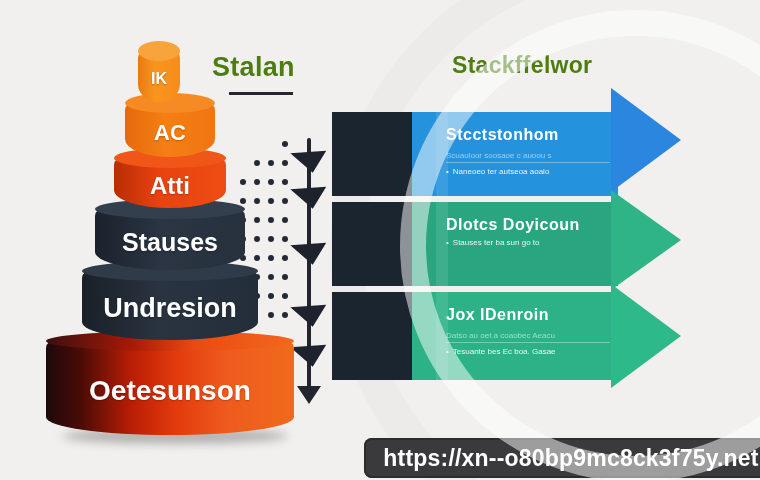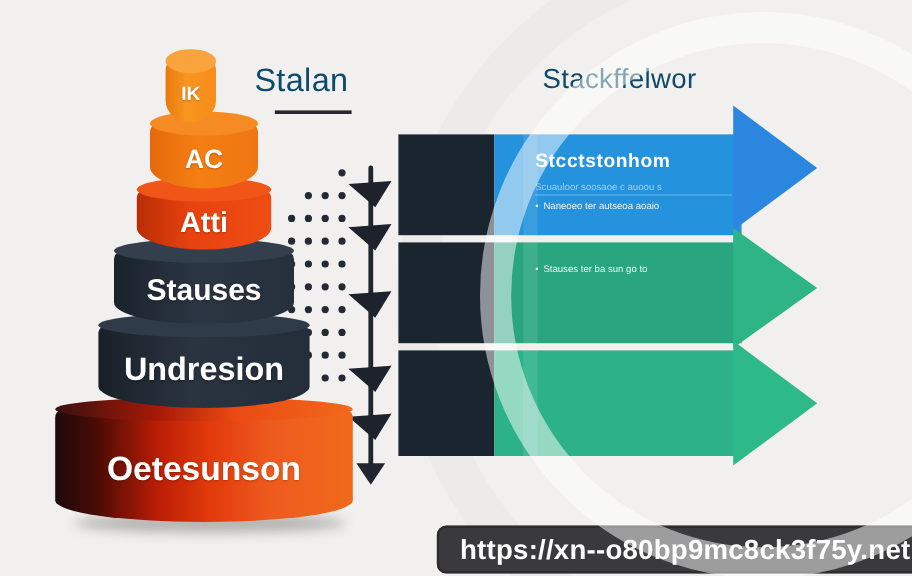--- a/index.html
+++ b/index.html
@@ -9,21 +9,21 @@
     background:#f1f0ee;
   }
   #stage::before{
     content:"";position:absolute;left:330px;top:-60px;width:560px;height:560px;
     border-radius:50%;border:34px solid rgba(0,0,0,0.018);pointer-events:none;
   }
   #stage::after{
     content:"";position:absolute;left:400px;top:10px;width:420px;height:420px;
     border-radius:50%;border:26px solid rgba(255,255,255,0.5);pointer-events:none;
   }
-  .hd-title{position:absolute;font-weight:normal;color:#0c4a6e;letter-spacing:.3px;}
+  .hd-title{position:absolute;font-weight:bold;color:#4d7c0f;letter-spacing:.3px;}
   #left-title{left:212px;top:52px;font-size:27px;}
   #left-title-underline{position:absolute;left:229px;top:92px;width:64px;height:3px;background:#26262e;}
   #right-title{left:452px;top:52px;font-size:23px;}
 
   
   .tier{position:absolute;text-align:center;color:#fff;font-weight:bold;
         text-shadow:0 1px 2px rgba(0,0,0,.25);
         border-radius:10px 10px 50% 50% / 8px 8px 18px 18px;}
   .tier .cap{position:absolute;left:0;top:-9px;width:100%;height:20px;border-radius:50%;}
   .tier .tier-label{position:relative;z-index:2;display:block;}
@@ -153,27 +153,33 @@
       <div class="proc-title">Stcctstonhom</div>
       <div class="proc-line1">Scuauloor soosaoe c auoou s</div>
       <div class="proc-line2"><span class="bullet">•</span><span>Naneoeo ter autseoa aoaio</span></div>
     </div>
       </div>
       <div class="proc-arrow" style="top: 88px; border-top: 52px solid transparent; border-bottom: 52px solid transparent; border-left: 70px solid rgb(43, 134, 224);"></div>
       <div class="proc-square" style="top: 202px; height: 84px; background: rgb(27, 37, 48);"></div>
       <div class="proc-bar" style="top: 202px; height: 84px; background: rgb(41, 165, 127);">
         <div class="strip"></div>
     <div class="proc-text">
+      <div class="proc-title">Dlotcs Doyicoun</div>
       <div class="proc-line2"><span class="bullet">•</span><span>Stauses ter ba sun go to</span></div>
     </div>
       </div>
       <div class="proc-arrow" style="top: 190px; border-top: 50px solid transparent; border-bottom: 50px solid transparent; border-left: 70px solid rgb(46, 180, 135);"></div>
       <div class="proc-square" style="top: 292px; height: 88px; background: rgb(27, 37, 48);"></div>
       <div class="proc-bar" style="top: 292px; height: 88px; background: rgb(44, 178, 134);">
         <div class="strip"></div>
+    <div class="proc-text">
+      <div class="proc-title">Jox IDenroin</div>
+      <div class="proc-line1">Datso au oet a coaobec Aeacu</div>
+      <div class="proc-line2"><span class="bullet">•</span><span>Tesuante bes Ec boa. Gasae</span></div>
+    </div>
       </div>
       <div class="proc-arrow" style="top: 284px; border-top: 52px solid transparent; border-bottom: 52px solid transparent; border-left: 70px solid rgb(46, 185, 139);"></div>
     </div>
 
   <div id="url-bar">
     <span id="url-text">https://xn--o80bp9mc8ck3f75y.net</span>
   </div>
 </div>
 
 </body></html>

